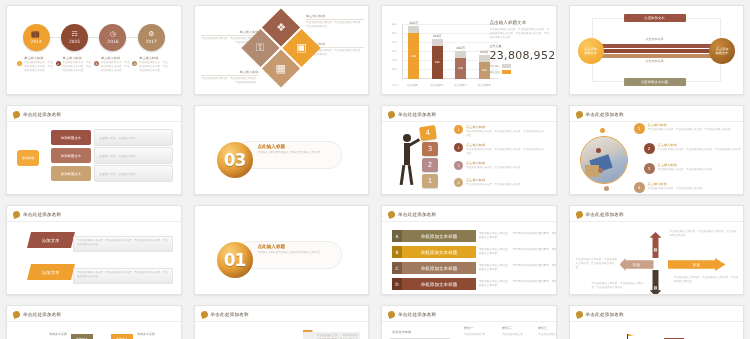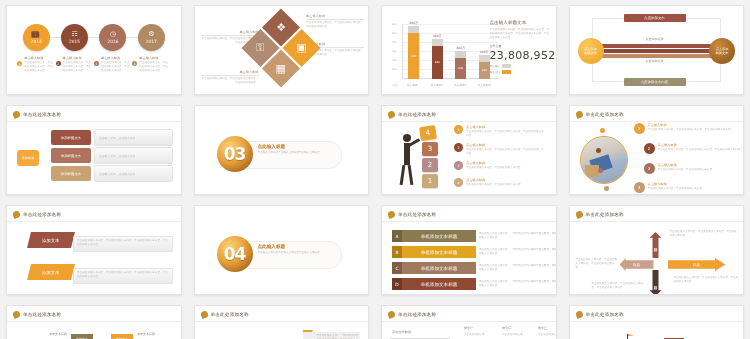--- a/index.html
+++ b/index.html
@@ -56,21 +56,21 @@
   .s4 .fr{position:absolute;border:.5px solid #eceae6;}
 
   
   .s5row{position:absolute;left:44px;right:8px;display:flex;align-items:center;gap:3px;height:15px;}
   .s5row .k{width:40px;height:100%;border-radius:2px;color:#fff;font-size:3.4px;display:flex;align-items:center;justify-content:center;}
   .s5row .v{flex:1;height:100%;border-radius:2px;background:linear-gradient(#fbfbfb,#e9e9e9);border:.5px solid #e3e3e3;display:flex;align-items:center;padding-left:4px;font-size:2.8px;color:#b6b0a9;}
   .s5src{position:absolute;left:10px;top:44px;width:22px;height:16px;border-radius:3px;background:#f3a83a;color:#fff;font-size:3.2px;display:flex;align-items:center;justify-content:center;}
 
   
   .secpill{position:absolute;left:40px;top:35px;width:105px;height:26px;border-radius:13px;background:#fcfbfa;border:.5px solid #efedea;}
-  .secball{position:absolute;left:22px;top:30px;width:36px;height:36px;border-radius:50%;background:radial-gradient(circle at 35% 30%,#f9d27a,#e8a13a 45%,#8d4a12);display:flex;align-items:center;justify-content:center;color:#fff;font-size:17px;font-weight:bold;letter-spacing:-1px;text-shadow:0 1px 1px rgba(0,0,0,.25);}
+  .secball{position:absolute;left:22px;top:36px;width:36px;height:36px;border-radius:50%;background:radial-gradient(circle at 35% 30%,#f9d27a,#e8a13a 45%,#8d4a12);display:flex;align-items:center;justify-content:center;color:#fff;font-size:17px;font-weight:bold;letter-spacing:-1px;text-shadow:0 1px 1px rgba(0,0,0,.25);}
   .sectxt{position:absolute;left:63px;top:38px;width:76px;}
   .sectxt .t{font-size:4.6px;color:#c8791d;font-weight:bold;margin-bottom:2px;}
 
   
   .blk{position:absolute;width:16px;height:14px;border-radius:2px;color:#fff;font-size:7px;display:flex;align-items:center;justify-content:center;box-shadow:0 1px 1px rgba(0,0,0,.15);}
   .s7item{position:absolute;display:flex;align-items:flex-start;gap:3px;width:92px;}
   .s7item .bdg{width:9px;height:9px;border-radius:50%;flex:0 0 auto;display:flex;align-items:center;justify-content:center;color:#fff;font-size:3.4px;}
   .s7item .t{font-size:3.2px;color:#b5863a;margin-bottom:1px;}
 
   
@@ -429,21 +429,21 @@
     </div>
   </div>
 
   <div class="cell">
     <div class="slide">
       <div class="secpill"></div>
       <div class="sectxt">
         <div class="t">点此输入标题</div>
         <div class="tiny">单击输入文字内容单击输入文字内容单击输入文字内容。</div>
       </div>
-      <div class="secball">04</div>
+      <div class="secball">01</div>
     </div>
   </div>
 
   <div class="cell">
     <div class="slide">
       <div class="hdr">
         <span class="ico"></span>
         <span class="txt">单击此处添加名称</span>
       </div>
       <div class="hr"></div>

